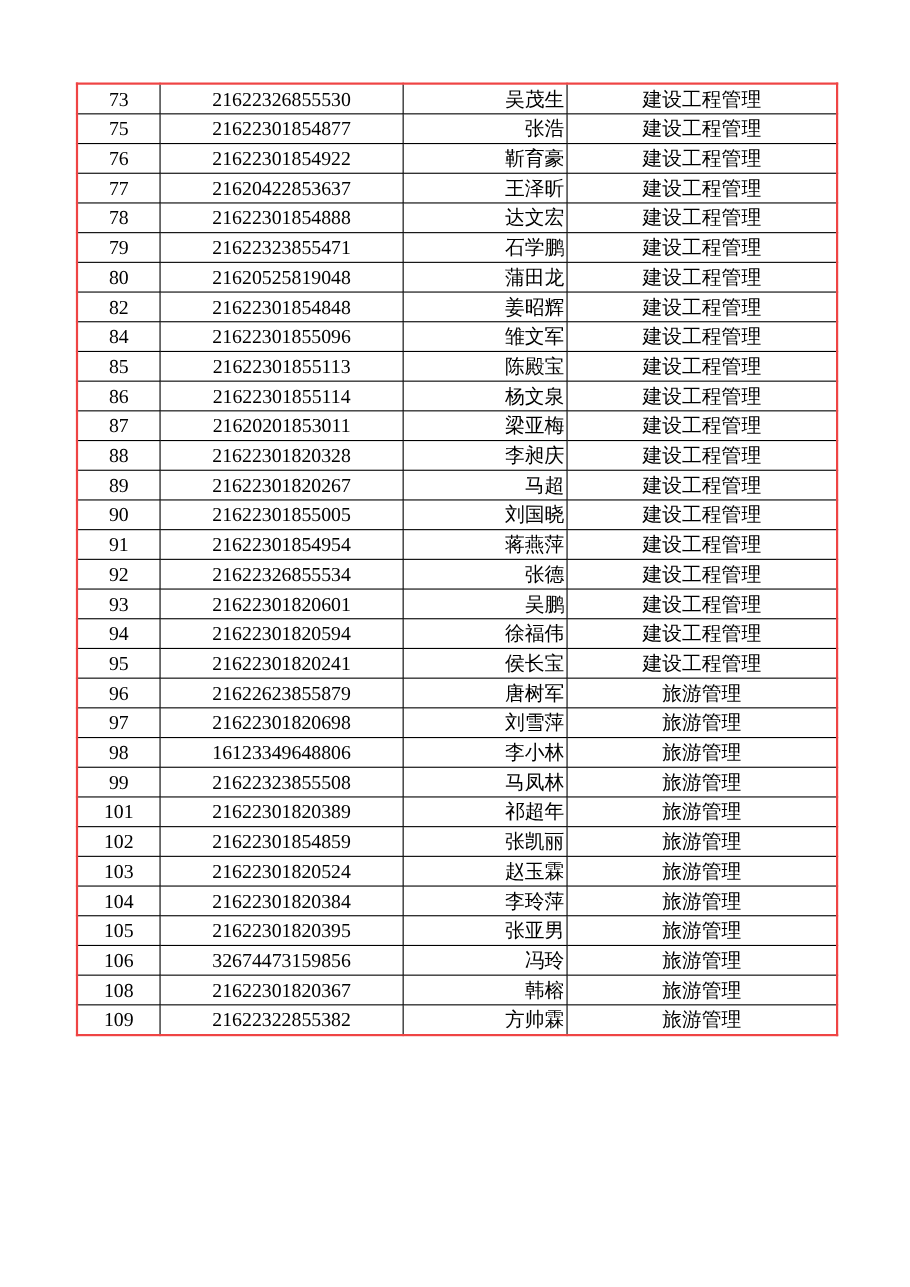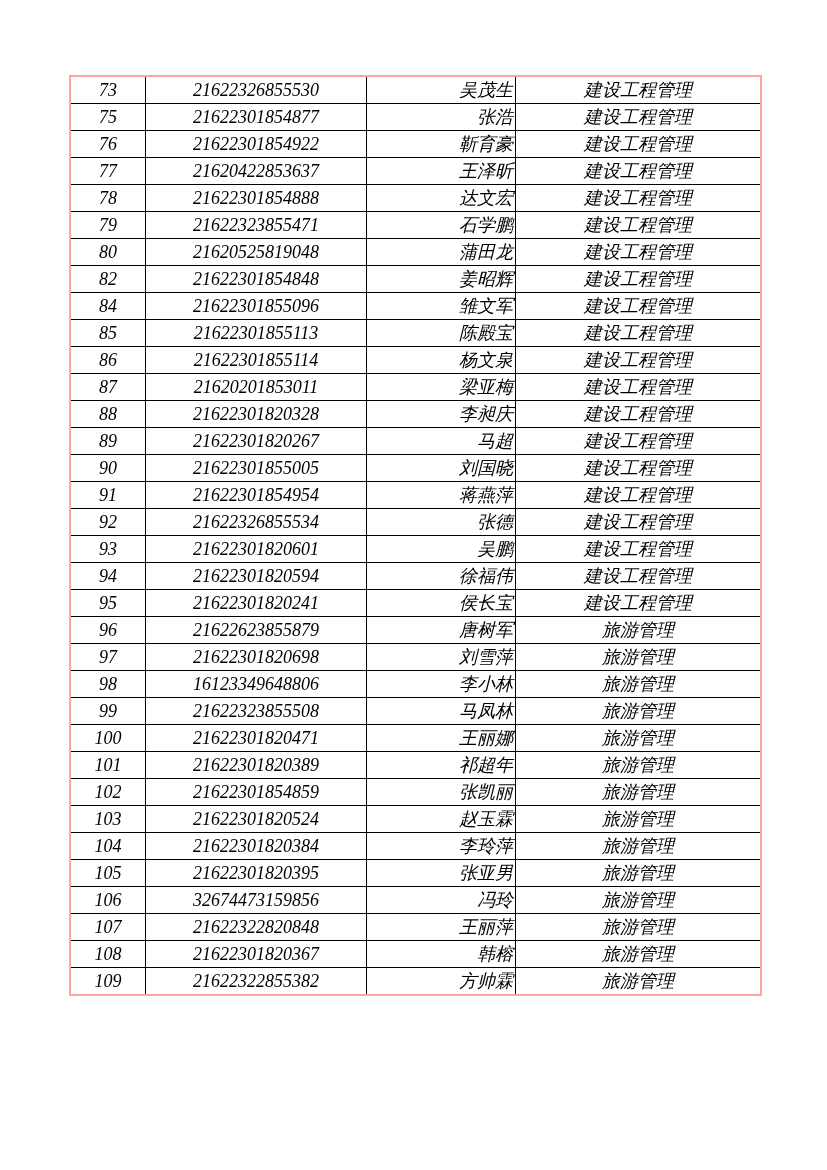--- a/index.html
+++ b/index.html
@@ -15,22 +15,21 @@
     font-family: "Liberation Serif", "DejaVu Serif", serif;
     color: #000000;
     overflow: hidden;
   }
   table.roster {
     position: absolute;
     left: 69px;
     top: 75px;
     border-collapse: collapse;
     table-layout: fixed;
-    border: 2px solid #fca5a5;
-    font-style: italic;
+    border: 2px solid #ef4444;
   }
   table.roster td {
     border: 1px solid #000000;
     height: 26px;
     padding: 0 2px;
     text-align: center;
     vertical-align: middle;
     font-size: 18px;
     line-height: 26px;
     color: #000000;
@@ -186,26 +185,20 @@
           <td class="c-name">李小林</td>
           <td class="c-major">旅游管理</td>
         </tr>
         <tr>
           <td class="c-index">99</td>
           <td class="c-student_id">21622323855508</td>
           <td class="c-name">马凤林</td>
           <td class="c-major">旅游管理</td>
         </tr>
         <tr>
-          <td class="c-index">100</td>
-          <td class="c-student_id">21622301820471</td>
-          <td class="c-name">王丽娜</td>
-          <td class="c-major">旅游管理</td>
-        </tr>
-        <tr>
           <td class="c-index">101</td>
           <td class="c-student_id">21622301820389</td>
           <td class="c-name">祁超年</td>
           <td class="c-major">旅游管理</td>
         </tr>
         <tr>
           <td class="c-index">102</td>
           <td class="c-student_id">21622301854859</td>
           <td class="c-name">张凯丽</td>
           <td class="c-major">旅游管理</td>
@@ -225,26 +218,20 @@
         <tr>
           <td class="c-index">105</td>
           <td class="c-student_id">21622301820395</td>
           <td class="c-name">张亚男</td>
           <td class="c-major">旅游管理</td>
         </tr>
         <tr>
           <td class="c-index">106</td>
           <td class="c-student_id">32674473159856</td>
           <td class="c-name">冯玲</td>
-          <td class="c-major">旅游管理</td>
-        </tr>
-        <tr>
-          <td class="c-index">107</td>
-          <td class="c-student_id">21622322820848</td>
-          <td class="c-name">王丽萍</td>
           <td class="c-major">旅游管理</td>
         </tr>
         <tr>
           <td class="c-index">108</td>
           <td class="c-student_id">21622301820367</td>
           <td class="c-name">韩榕</td>
           <td class="c-major">旅游管理</td>
         </tr>
         <tr>
           <td class="c-index">109</td>

